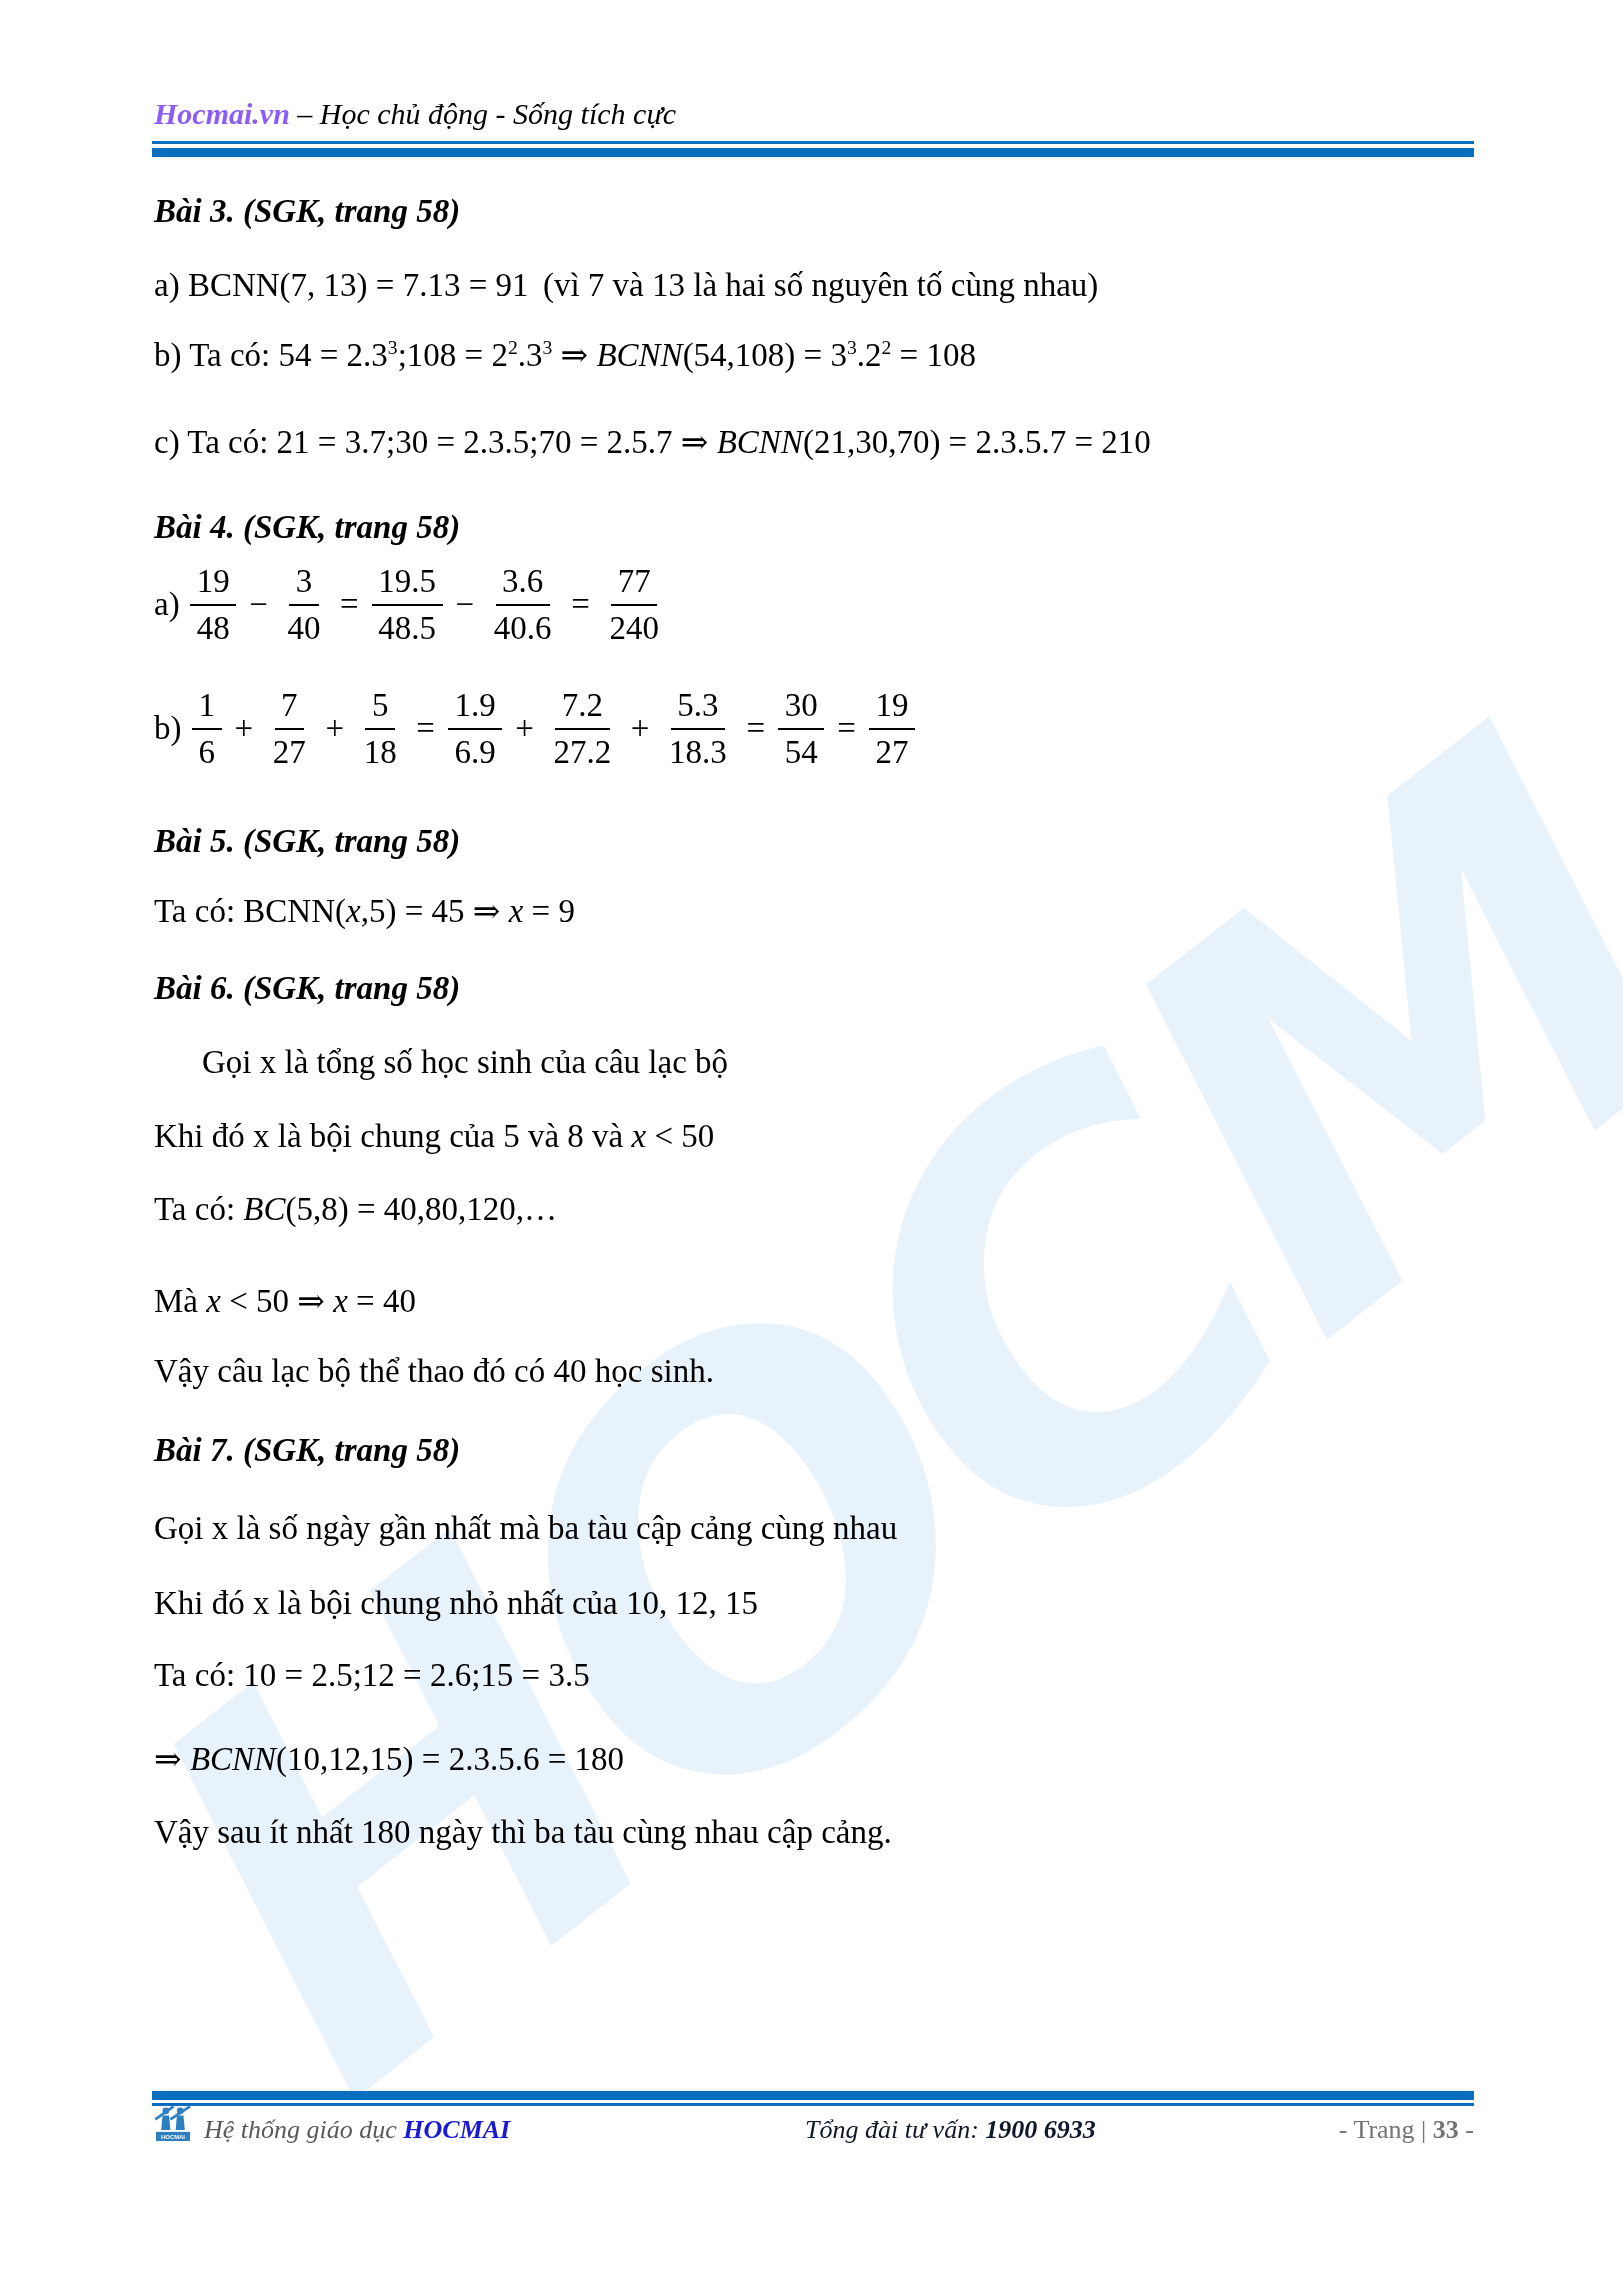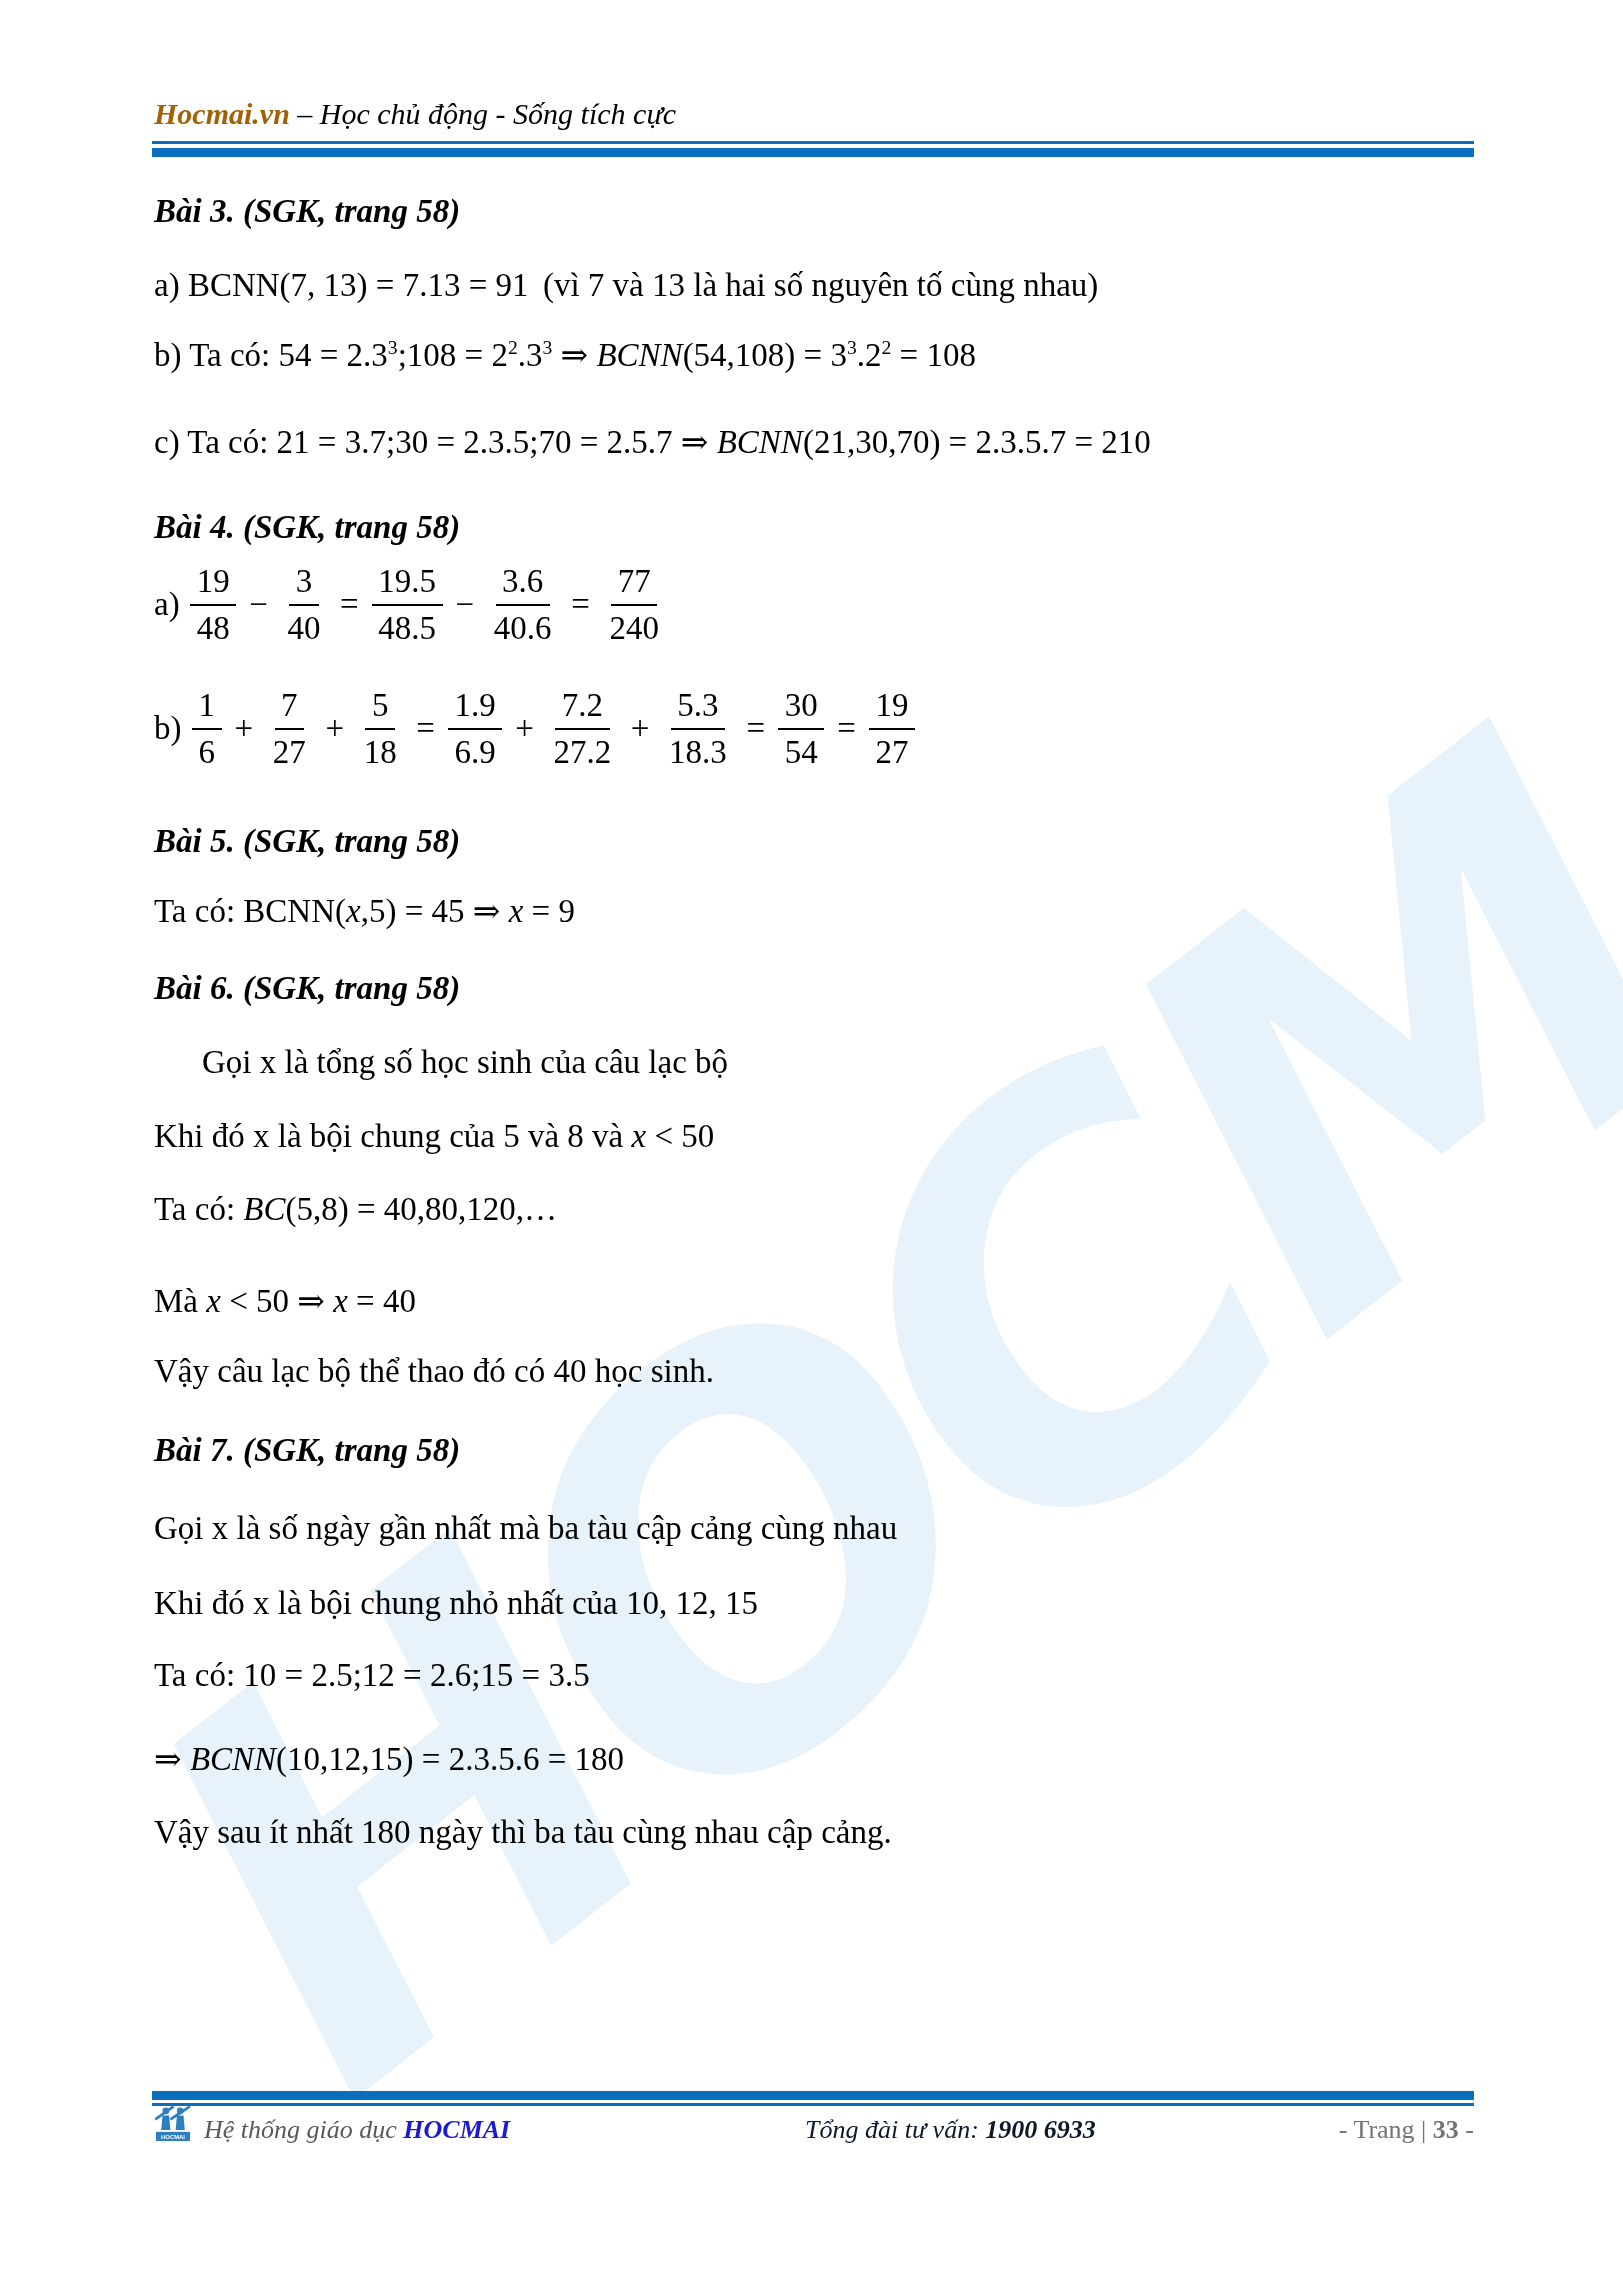--- a/index.html
+++ b/index.html
@@ -8,21 +8,21 @@
     width:1623px;height:2295px;
     background:#ffffff;
     overflow:hidden;
     font-family:"Liberation Serif","DejaVu Serif",serif;
     color:#000;
   }
   .abs{position:absolute;}
 
   
   .header-line{left:154px;top:97px;font-size:30px;white-space:nowrap;}
-  .brand{color:#a16207;font-weight:bold;font-style:italic;}
+  .brand{color:#8b5cf6;font-weight:bold;font-style:italic;}
   .tagline{font-style:italic;color:#000;}
   .rule-thin{left:152px;width:1322px;height:3.3px;background:#0a6ebf;}
   .rule-thick{left:152px;width:1322px;height:9.2px;background:#0a6ebf;}
 
   
   .watermark{
     position:absolute;left:39px;top:1714px;
     font-size:537px;font-weight:bold;font-style:italic;
     color:#e8f2fa;letter-spacing:-22px;white-space:nowrap;
     font-family:"DejaVu Sans","Liberation Sans",sans-serif;

